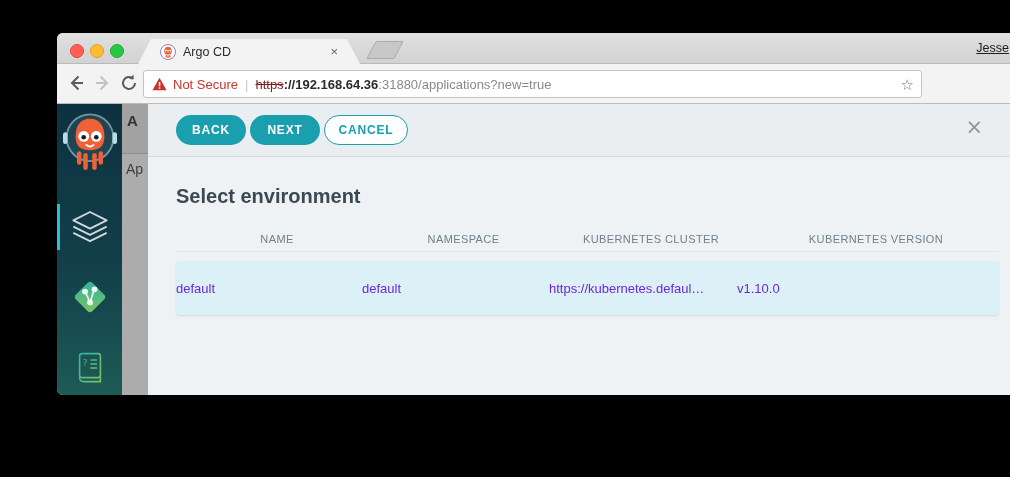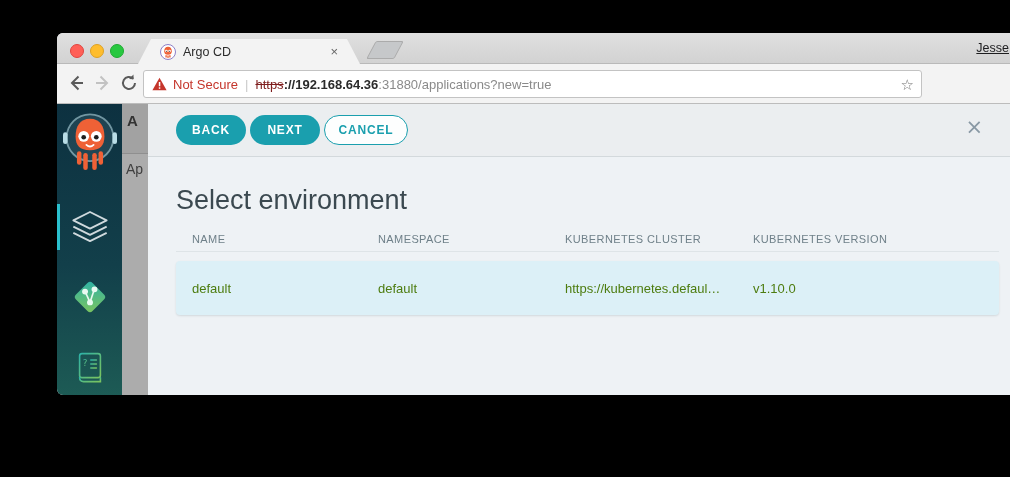--- a/index.html
+++ b/index.html
@@ -86,34 +86,34 @@
   .pill.outline{background:#fdfefe;color:#1a9fae;border:1px solid #1a9fae;}
   .btn-back{left:28px;width:70px;}
   .btn-next{left:102px;width:70px;}
   .btn-cancel{left:176px;width:84px;}
   .panel-close{
     position:absolute;right:46px;top:13px;font-size:21px;color:#8898a4;cursor:pointer;line-height:1;
     font-family:"DejaVu Sans",sans-serif;
   }
   .panel-body{position:relative;flex:1;}
   .panel-title{
-    position:absolute;left:28px;top:28px;margin:0;font-size:27px;font-weight:400;color:#3b4950;
+    position:absolute;left:28px;top:28px;margin:0;font-size:20px;font-weight:700;color:#3b4950;
   }
   .env-table{position:absolute;left:28px;right:30px;top:70px;}
   .tgrid{display:grid;grid-template-columns:186px 187px 188px 1fr;align-items:center;}
-  .thead{height:24px;border-bottom:1px solid #dee4e7;}
+  .thead{height:24px;border-bottom:1px solid #dee4e7;text-align:center;}
   .th{
     padding-left:16px;font-size:11px;color:#6f8089;letter-spacing:.4px;font-weight:400;
     white-space:nowrap;overflow:hidden;
   }
   .trow{
     margin-top:9px;height:54px;background:#dcf0f7;border-radius:4px;
     box-shadow:0 1px 2px rgba(60,80,90,.15);cursor:pointer;
   }
-  .td{padding-left:16px;font-size:13px;color:#4d7c0f;white-space:nowrap;overflow:hidden;}
+  .td{font-size:13px;color:#6d28d9;white-space:nowrap;overflow:hidden;}
 </style>
 </head>
 <body>
 
 <div class="window">
 
   <div class="titlebar">
     <span class="light red"></span>
     <span class="light yellow"></span>
     <span class="light green"></span>

